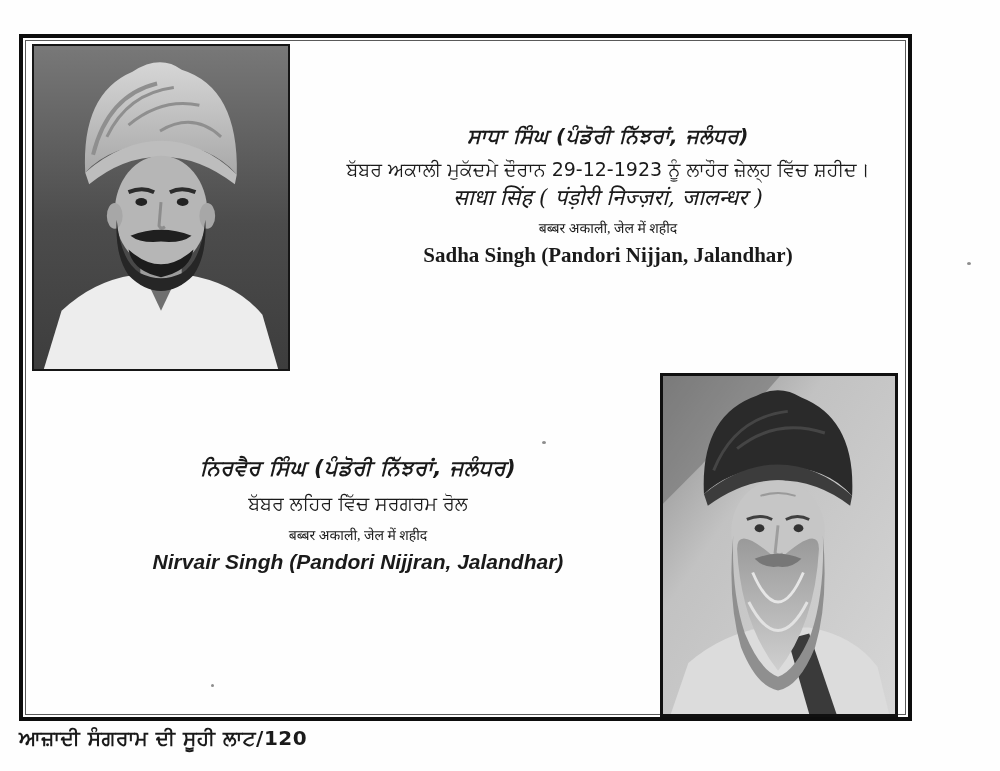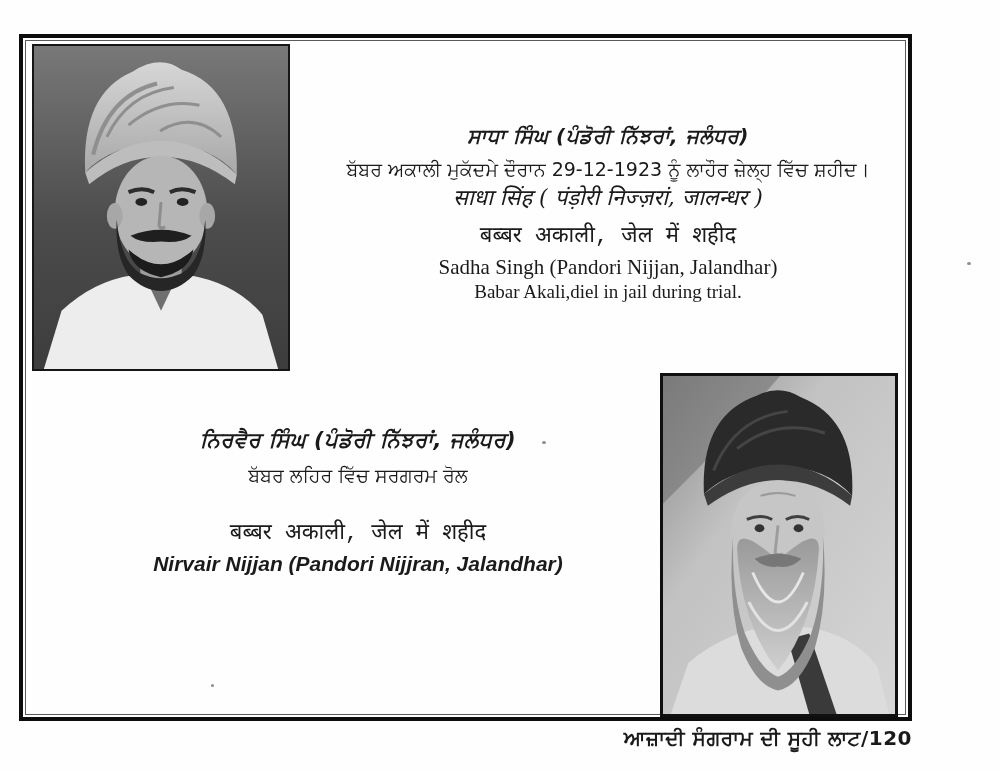--- a/index.html
+++ b/index.html
@@ -18,35 +18,35 @@
     border:1px solid #5a5a5a;
   }
   
   .photo{position:absolute;box-sizing:border-box;background:#777;}
   .photo-1{left:32px;top:44px;width:258px;height:327px;border:2px solid #161616;}
   .photo-2{left:660px;top:373px;width:238px;height:344px;border:3px solid #101010;}
   .photo svg{display:block;width:100%;height:100%;}
   
   .caption{position:absolute;text-align:center;}
   .caption-1{left:308px;top:124px;width:600px;}
-  .caption-2{left:58px;top:428px;width:600px;}
+  .caption-2{left:58px;top:456px;width:600px;}
   .line{white-space:nowrap;}
   .pa-title{font-size:20px;font-weight:bold;font-style:italic;letter-spacing:.5px;margin-bottom:10px;}
   .pa-detail{font-size:19px;margin-bottom:0;}
   .hi-title{font-size:22px;font-weight:normal;font-style:italic;font-family:"DejaVu Serif","Liberation Serif",serif;margin-bottom:7px;}
-  .hi-detail{font-size:22px;font-family:Liberation Mono, monospace;margin-bottom:6px;}
-  .en-title-serif{font-size:21px;font-weight:normal;font-family:"Liberation Serif","DejaVu Serif",serif;margin-bottom:1px;}
+  .hi-detail{font-size:14px;font-family:Liberation Serif, serif;margin-bottom:6px;}
+  .en-title-serif{font-size:21px;font-weight:bold;font-family:"Liberation Serif","DejaVu Serif",serif;margin-bottom:1px;}
   .en-detail-serif{font-size:19px;font-family:"Liberation Serif","DejaVu Serif",serif;}
   .caption-2 .pa-title{font-size:21px;margin-bottom:12px;}
-  .caption-2 .pa-detail{margin-bottom:28px;}
+  .caption-2 .pa-detail{margin-bottom:10px;}
   .en-title-sans{font-size:21px;font-weight:bold;font-style:italic;font-family:"Liberation Sans","DejaVu Sans",sans-serif;margin-bottom:5px;}
   .en-detail-sans{font-size:18px;font-family:"Liberation Sans","DejaVu Sans",sans-serif;}
   
   .footer{
-    position:absolute;left:19px;top:726px;width:893px;text-align:right;
+    position:absolute;left:19px;top:726px;width:893px;text-align:left;
     font-size:20px;font-weight:bold;letter-spacing:.5px;
   }
   
   .speck{position:absolute;background:#8d8d8d;border-radius:50%;}
   .speck-a{left:967px;top:262px;width:4px;height:3px;}
   .speck-b{left:542px;top:441px;width:4px;height:3px;}
   .speck-c{left:211px;top:684px;width:3px;height:3px;}
 </style>
 </head>
 <body>
@@ -147,28 +147,27 @@
       <path d="M94 186 Q118 176 142 186 Q132 196 118 194 Q104 196 94 186 Z" fill="#777777"></path>
     </svg>
   </div>
 
   <div class="caption caption-1">
     <div class="line pa-title">ਸਾਧਾ ਸਿੰਘ (ਪੰਡੋਰੀ ਨਿੱਝਰਾਂ, ਜਲੰਧਰ)</div>
     <div class="line pa-detail">ਬੱਬਰ ਅਕਾਲੀ ਮੁਕੱਦਮੇ ਦੌਰਾਨ 29-12-1923 ਨੂੰ ਲਾਹੌਰ ਜ਼ੇਲ੍ਹ ਵਿੱਚ ਸ਼ਹੀਦ।</div>
     <div class="line hi-title">साधा सिंह ( पंड़ोरी निज्ज़रां, जालन्धर )</div>
     <div class="line hi-detail">बब्बर अकाली, जेल में शहीद</div>
     <div class="line en-title-serif">Sadha Singh (Pandori Nijjan, Jalandhar)</div>
-    <div class="line en-detail-serif">Babar Akali,diel in jail during trial.</div>
   </div>
 
   <div class="caption caption-2">
     <div class="line pa-title">ਨਿਰਵੈਰ ਸਿੰਘ (ਪੰਡੋਰੀ ਨਿੱਝਰਾਂ, ਜਲੰਧਰ)</div>
     <div class="line pa-detail">ਬੱਬਰ ਲਹਿਰ ਵਿੱਚ ਸਰਗਰਮ ਰੋਲ</div>
     <div class="line hi-detail">बब्बर अकाली, जेल में शहीद</div>
-    <div class="line en-title-sans">Nirvair Nijjan (Pandori Nijjran, Jalandhar)</div>
+    <div class="line en-title-sans">Nirvair Singh (Pandori Nijjran, Jalandhar)</div>
   </div>
 
   <div class="footer">ਆਜ਼ਾਦੀ ਸੰਗਰਾਮ ਦੀ ਸੂਹੀ ਲਾਟ/120</div>
 
   <div class="speck speck-a"></div>
   <div class="speck speck-b"></div>
   <div class="speck speck-c"></div>
 
 </div>
 

